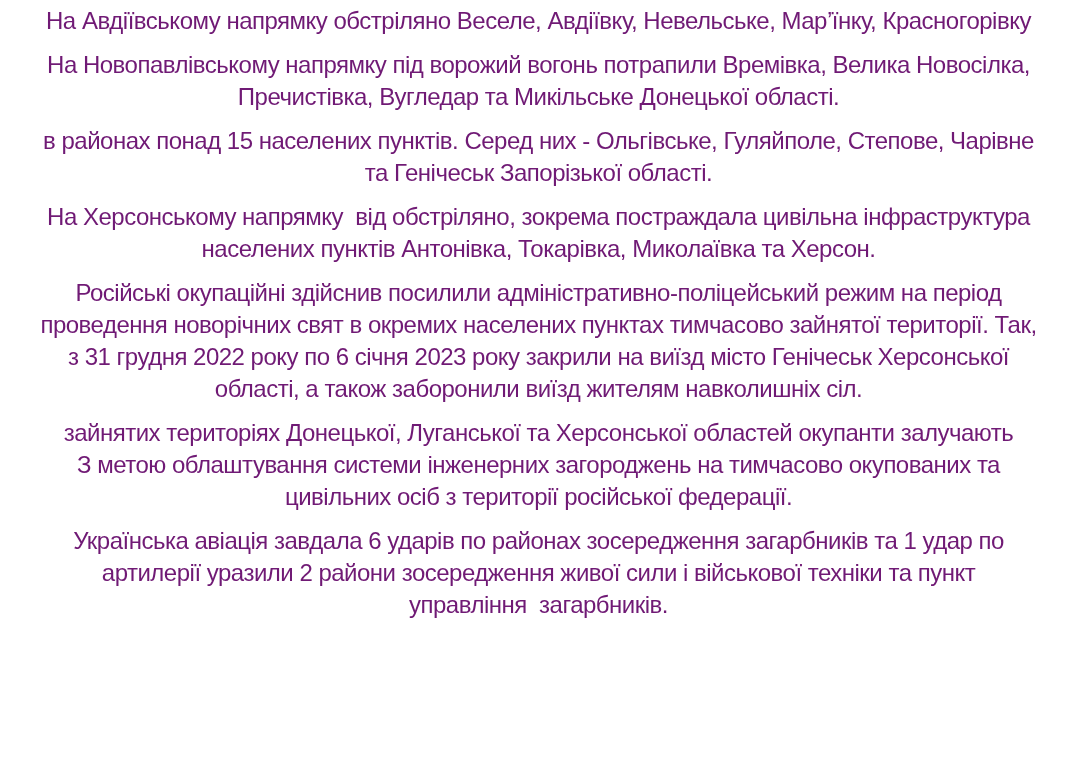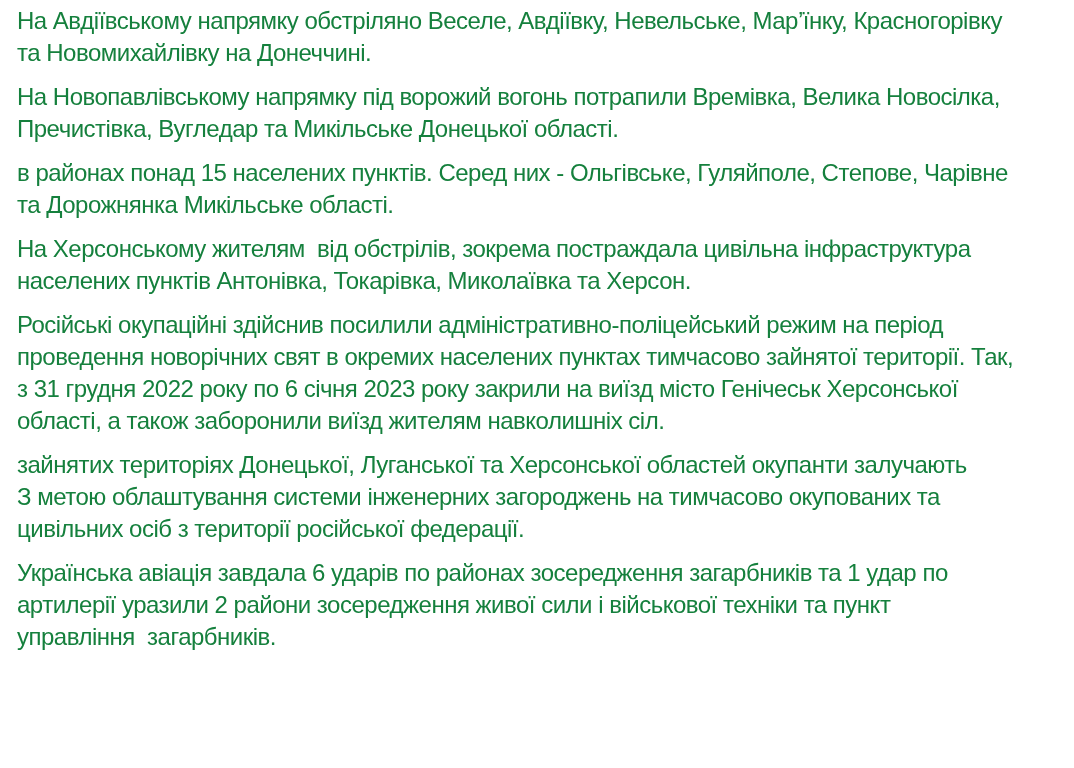--- a/index.html
+++ b/index.html
@@ -27,35 +27,34 @@
     padding: 0;
   }
   .line {
     display: block;
     white-space: pre; 
   }
 </style>
 </head>
 <body>
 
-<main class="doc" style="color: #15803d;">
+<main class="doc" style="color: #701a75; text-align: center;">
     <p class="para">
       <span class="line">На Авдіївському напрямку обстріляно Веселе, Авдіївку, Невельське, Мар’їнку, Красногорівку</span>
-      <span class="line">та Новомихайлівку на Донеччині.</span>
     </p>
     <p class="para">
       <span class="line">На Новопавлівському напрямку під ворожий вогонь потрапили Времівка, Велика Новосілка,</span>
       <span class="line">Пречистівка, Вугледар та Микільське Донецької області.</span>
     </p>
     <p class="para">
       <span class="line">в районах понад 15 населених пунктів. Серед них - Ольгівське, Гуляйполе, Степове, Чарівне</span>
-      <span class="line">та Дорожнянка Микільське області.</span>
+      <span class="line">та Генічеськ Запорізької області.</span>
     </p>
     <p class="para">
-      <span class="line">На Херсонському жителям  від обстрілів, зокрема постраждала цивільна інфраструктура</span>
+      <span class="line">На Херсонському напрямку  від обстріляно, зокрема постраждала цивільна інфраструктура</span>
       <span class="line">населених пунктів Антонівка, Токарівка, Миколаївка та Херсон.</span>
     </p>
     <p class="para">
       <span class="line">Російські окупаційні здійснив посилили адміністративно-поліцейський режим на період</span>
       <span class="line">проведення новорічних свят в окремих населених пунктах тимчасово зайнятої території. Так,</span>
       <span class="line">з 31 грудня 2022 року по 6 січня 2023 року закрили на виїзд місто Генічеськ Херсонської</span>
       <span class="line">області, а також заборонили виїзд жителям навколишніх сіл.</span>
     </p>
     <p class="para">
       <span class="line">зайнятих територіях Донецької, Луганської та Херсонської областей окупанти залучають</span>

